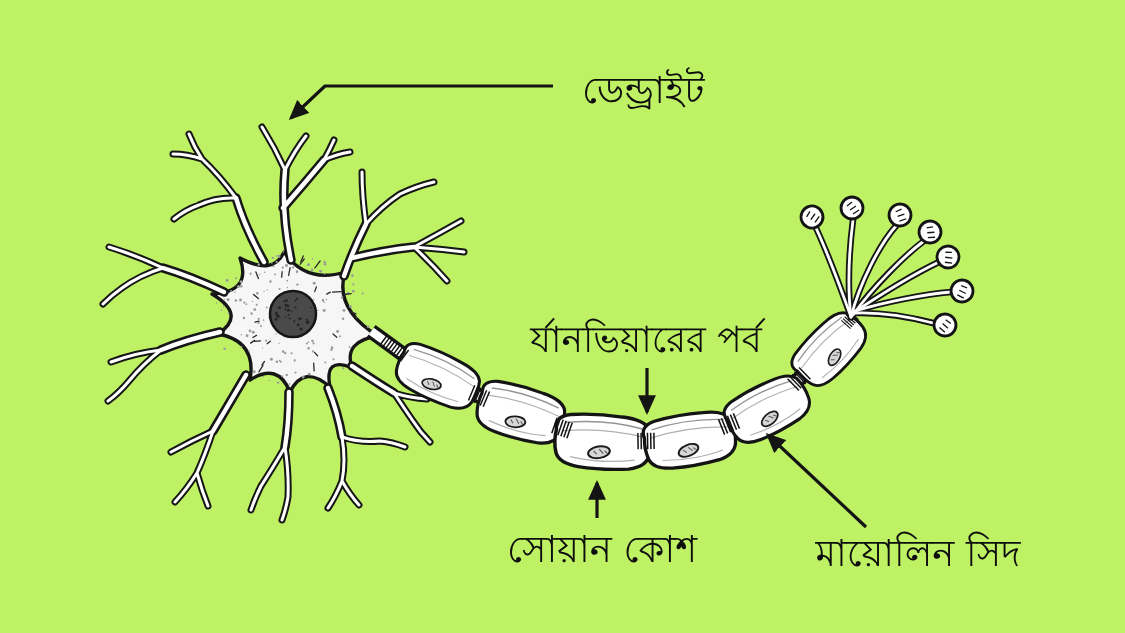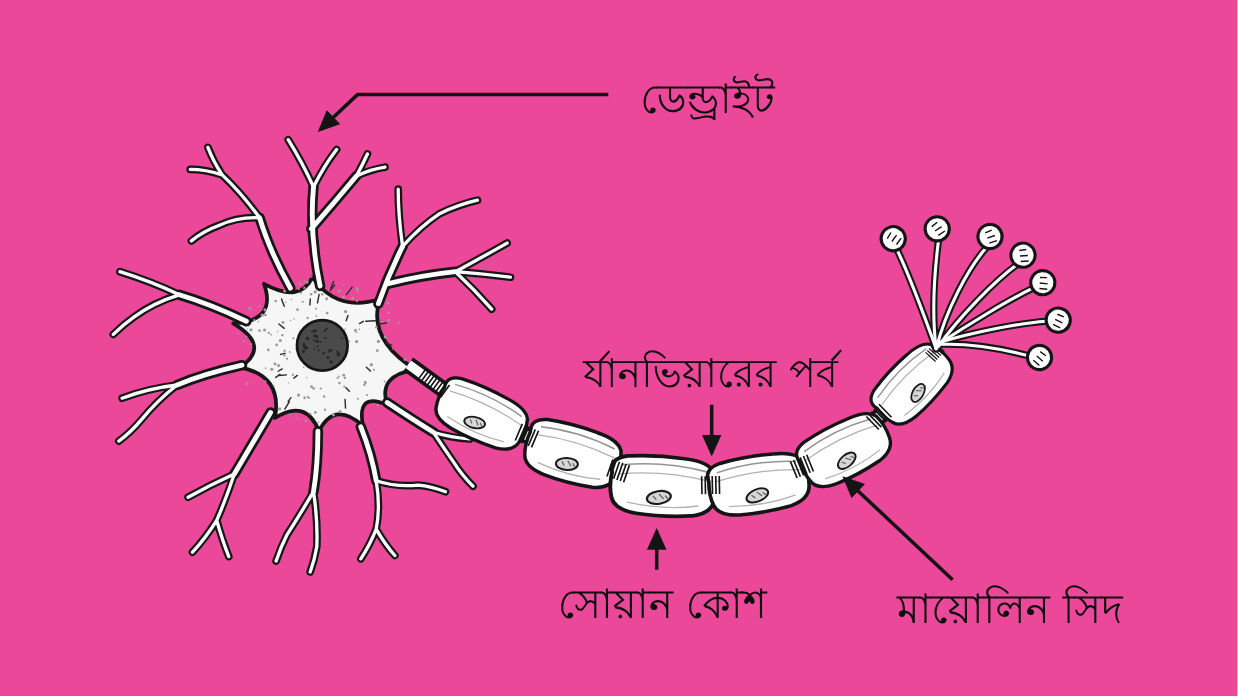--- a/index.html
+++ b/index.html
@@ -1,16 +1,16 @@
 <!DOCTYPE html>
 <html><head>
 <meta charset="utf-8">
 <style>
   html,body{margin:0;padding:0;background:#fff;}
-  .stage{position:relative;width:1125px;height:633px;background:#ec4899;overflow:hidden;
+  .stage{position:relative;width:1125px;height:633px;background:#bef264;overflow:hidden;
          font-family:"DejaVu Sans","Liberation Sans",sans-serif;}
   svg{position:absolute;left:0;top:0;}
   .t-out{stroke:#161616;stroke-width:9.5;fill:none;stroke-linecap:round;stroke-linejoin:round;}
   .t-out2{stroke:#161616;stroke-width:7;fill:none;stroke-linecap:round;stroke-linejoin:round;}
   .t-in{stroke:#ffffff;stroke-width:4.4;fill:none;stroke-linecap:round;stroke-linejoin:round;}
   .t-in2{stroke:#ffffff;stroke-width:3;fill:none;stroke-linecap:round;stroke-linejoin:round;}
   .br-out{stroke:#161616;stroke-width:6.5;fill:none;stroke-linecap:round;}
   .br-in{stroke:#ffffff;stroke-width:2.8;fill:none;stroke-linecap:round;}
   .arrow{stroke:#141414;stroke-width:3.2;fill:none;stroke-linejoin:round;}
   .lbl{fill:#0d0d0d;}

